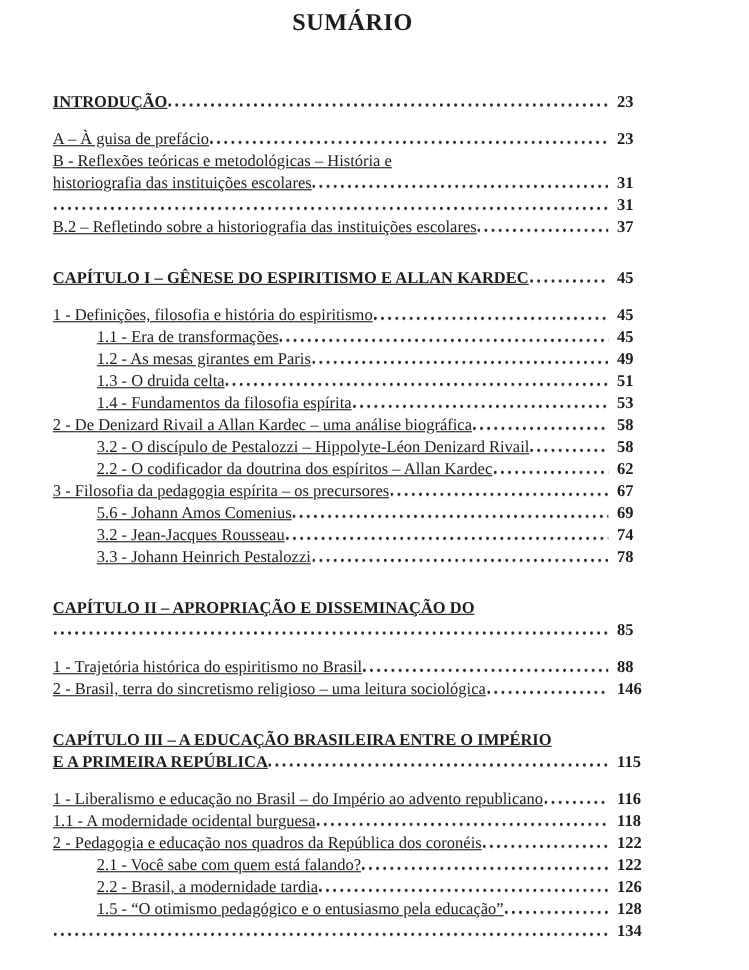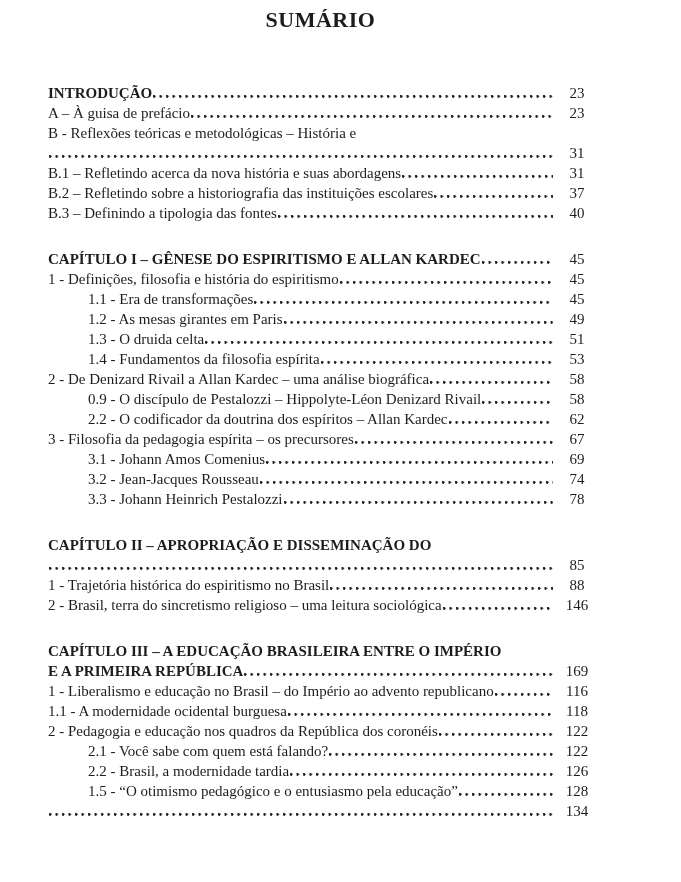--- a/index.html
+++ b/index.html
@@ -23,44 +23,44 @@
   .doc-title {
     margin: 0 0 51px 0;
     text-align: center;
     font-size: 22px;
     line-height: 24px;
     font-weight: bold;
     letter-spacing: 0.5px;
   }
   .toc-section { margin-top: 26px; }
   .toc-section:first-child { margin-top: 0; }
-  .toc-body { margin-top: 0; }
+  .toc-body { margin-top: 14px; }
   .toc-row {
     display: flex;
     align-items: baseline;
     min-height: 20px;
   }
   .toc-row.bold { font-weight: bold; }
   .toc-row.indent { padding-left: 40px; }
-  .entry-text { white-space: pre-wrap; }
+  .entry-text { white-space: pre-wrap; text-decoration: underline; }
   .leader {
     flex: 1 1 auto;
     height: 4px;
     min-width: 12px;
     margin: 0 2px 0 1px;
     background-image: radial-gradient(circle at 1.2px 1.2px, #222222 1.05px, rgba(0,0,0,0) 1.45px);
     background-size: 6.5px 2.6px;
     background-repeat: repeat-x;
     background-position: left bottom;
   }
   .page-num {
-    font-weight: normal;
+    font-weight: bold;
     min-width: 32px;
     margin-left: 6px;
-    text-align: center;
+    text-align: left;
     white-space: nowrap;
   }
 </style>
 </head>
 <body>
 
 <div class="page" style="color: rgb(28, 28, 28); background: rgb(255, 255, 255);">
   <h1 class="doc-title">SUMÁRIO</h1>
   <div id="toc" class="toc">
       <div class="toc-section">
@@ -72,38 +72,33 @@
         <div class="toc-body">
           <div class="toc-row">
             <span class="entry-text">A – À guisa de prefácio</span>
             <span class="leader"></span>
             <span class="page-num">23</span>
           </div>
           <div class="toc-row">
             <span class="entry-text">B - Reflexões teóricas e metodológicas – História e</span>
           </div>
           <div class="toc-row">
+            <span class="entry-text">historiografia das instituições escolares</span>
             <span class="leader"></span>
             <span class="page-num">31</span>
           </div>
           <div class="toc-row">
-            <span class="entry-text">B.1 – Refletindo acerca da nova história e suas abordagens</span>
             <span class="leader"></span>
             <span class="page-num">31</span>
           </div>
           <div class="toc-row">
             <span class="entry-text">B.2 – Refletindo sobre a historiografia das instituições escolares</span>
             <span class="leader"></span>
             <span class="page-num">37</span>
           </div>
-          <div class="toc-row">
-            <span class="entry-text">B.3 – Definindo a tipologia das fontes</span>
-            <span class="leader"></span>
-            <span class="page-num">40</span>
-          </div>
         </div>
       </div>
       <div class="toc-section">
         <div class="toc-row bold">
           <span class="entry-text">CAPÍTULO I – GÊNESE DO ESPIRITISMO E ALLAN KARDEC</span>
           <span class="leader"></span>
           <span class="page-num">45</span>
         </div>
         <div class="toc-body">
           <div class="toc-row">
@@ -130,36 +125,36 @@
             <span class="entry-text">1.4 - Fundamentos da filosofia espírita</span>
             <span class="leader"></span>
             <span class="page-num">53</span>
           </div>
           <div class="toc-row">
             <span class="entry-text">2 - De Denizard Rivail a Allan Kardec – uma análise biográfica</span>
             <span class="leader"></span>
             <span class="page-num">58</span>
           </div>
           <div class="toc-row indent">
-            <span class="entry-text">0.9 - O discípulo de Pestalozzi – Hippolyte-Léon Denizard Rivail</span>
+            <span class="entry-text">3.2 - O discípulo de Pestalozzi – Hippolyte-Léon Denizard Rivail</span>
             <span class="leader"></span>
             <span class="page-num">58</span>
           </div>
           <div class="toc-row indent">
             <span class="entry-text">2.2 - O codificador da doutrina dos espíritos – Allan Kardec</span>
             <span class="leader"></span>
             <span class="page-num">62</span>
           </div>
           <div class="toc-row">
             <span class="entry-text">3 - Filosofia da pedagogia espírita – os precursores</span>
             <span class="leader"></span>
             <span class="page-num">67</span>
           </div>
           <div class="toc-row indent">
-            <span class="entry-text">3.1 - Johann Amos Comenius</span>
+            <span class="entry-text">5.6 - Johann Amos Comenius</span>
             <span class="leader"></span>
             <span class="page-num">69</span>
           </div>
           <div class="toc-row indent">
             <span class="entry-text">3.2 - Jean-Jacques Rousseau</span>
             <span class="leader"></span>
             <span class="page-num">74</span>
           </div>
           <div class="toc-row indent">
             <span class="entry-text">3.3 - Johann Heinrich Pestalozzi</span>
@@ -189,21 +184,21 @@
           </div>
         </div>
       </div>
       <div class="toc-section">
         <div class="toc-row bold">
           <span class="entry-text">CAPÍTULO III – A EDUCAÇÃO BRASILEIRA ENTRE O IMPÉRIO</span>
         </div>
         <div class="toc-row bold">
           <span class="entry-text">E A PRIMEIRA REPÚBLICA</span>
           <span class="leader"></span>
-          <span class="page-num">169</span>
+          <span class="page-num">115</span>
         </div>
         <div class="toc-body">
           <div class="toc-row">
             <span class="entry-text">1 - Liberalismo e educação no Brasil – do Império ao advento republicano</span>
             <span class="leader"></span>
             <span class="page-num">116</span>
           </div>
           <div class="toc-row">
             <span class="entry-text">1.1 - A modernidade ocidental burguesa</span>
             <span class="leader"></span>

